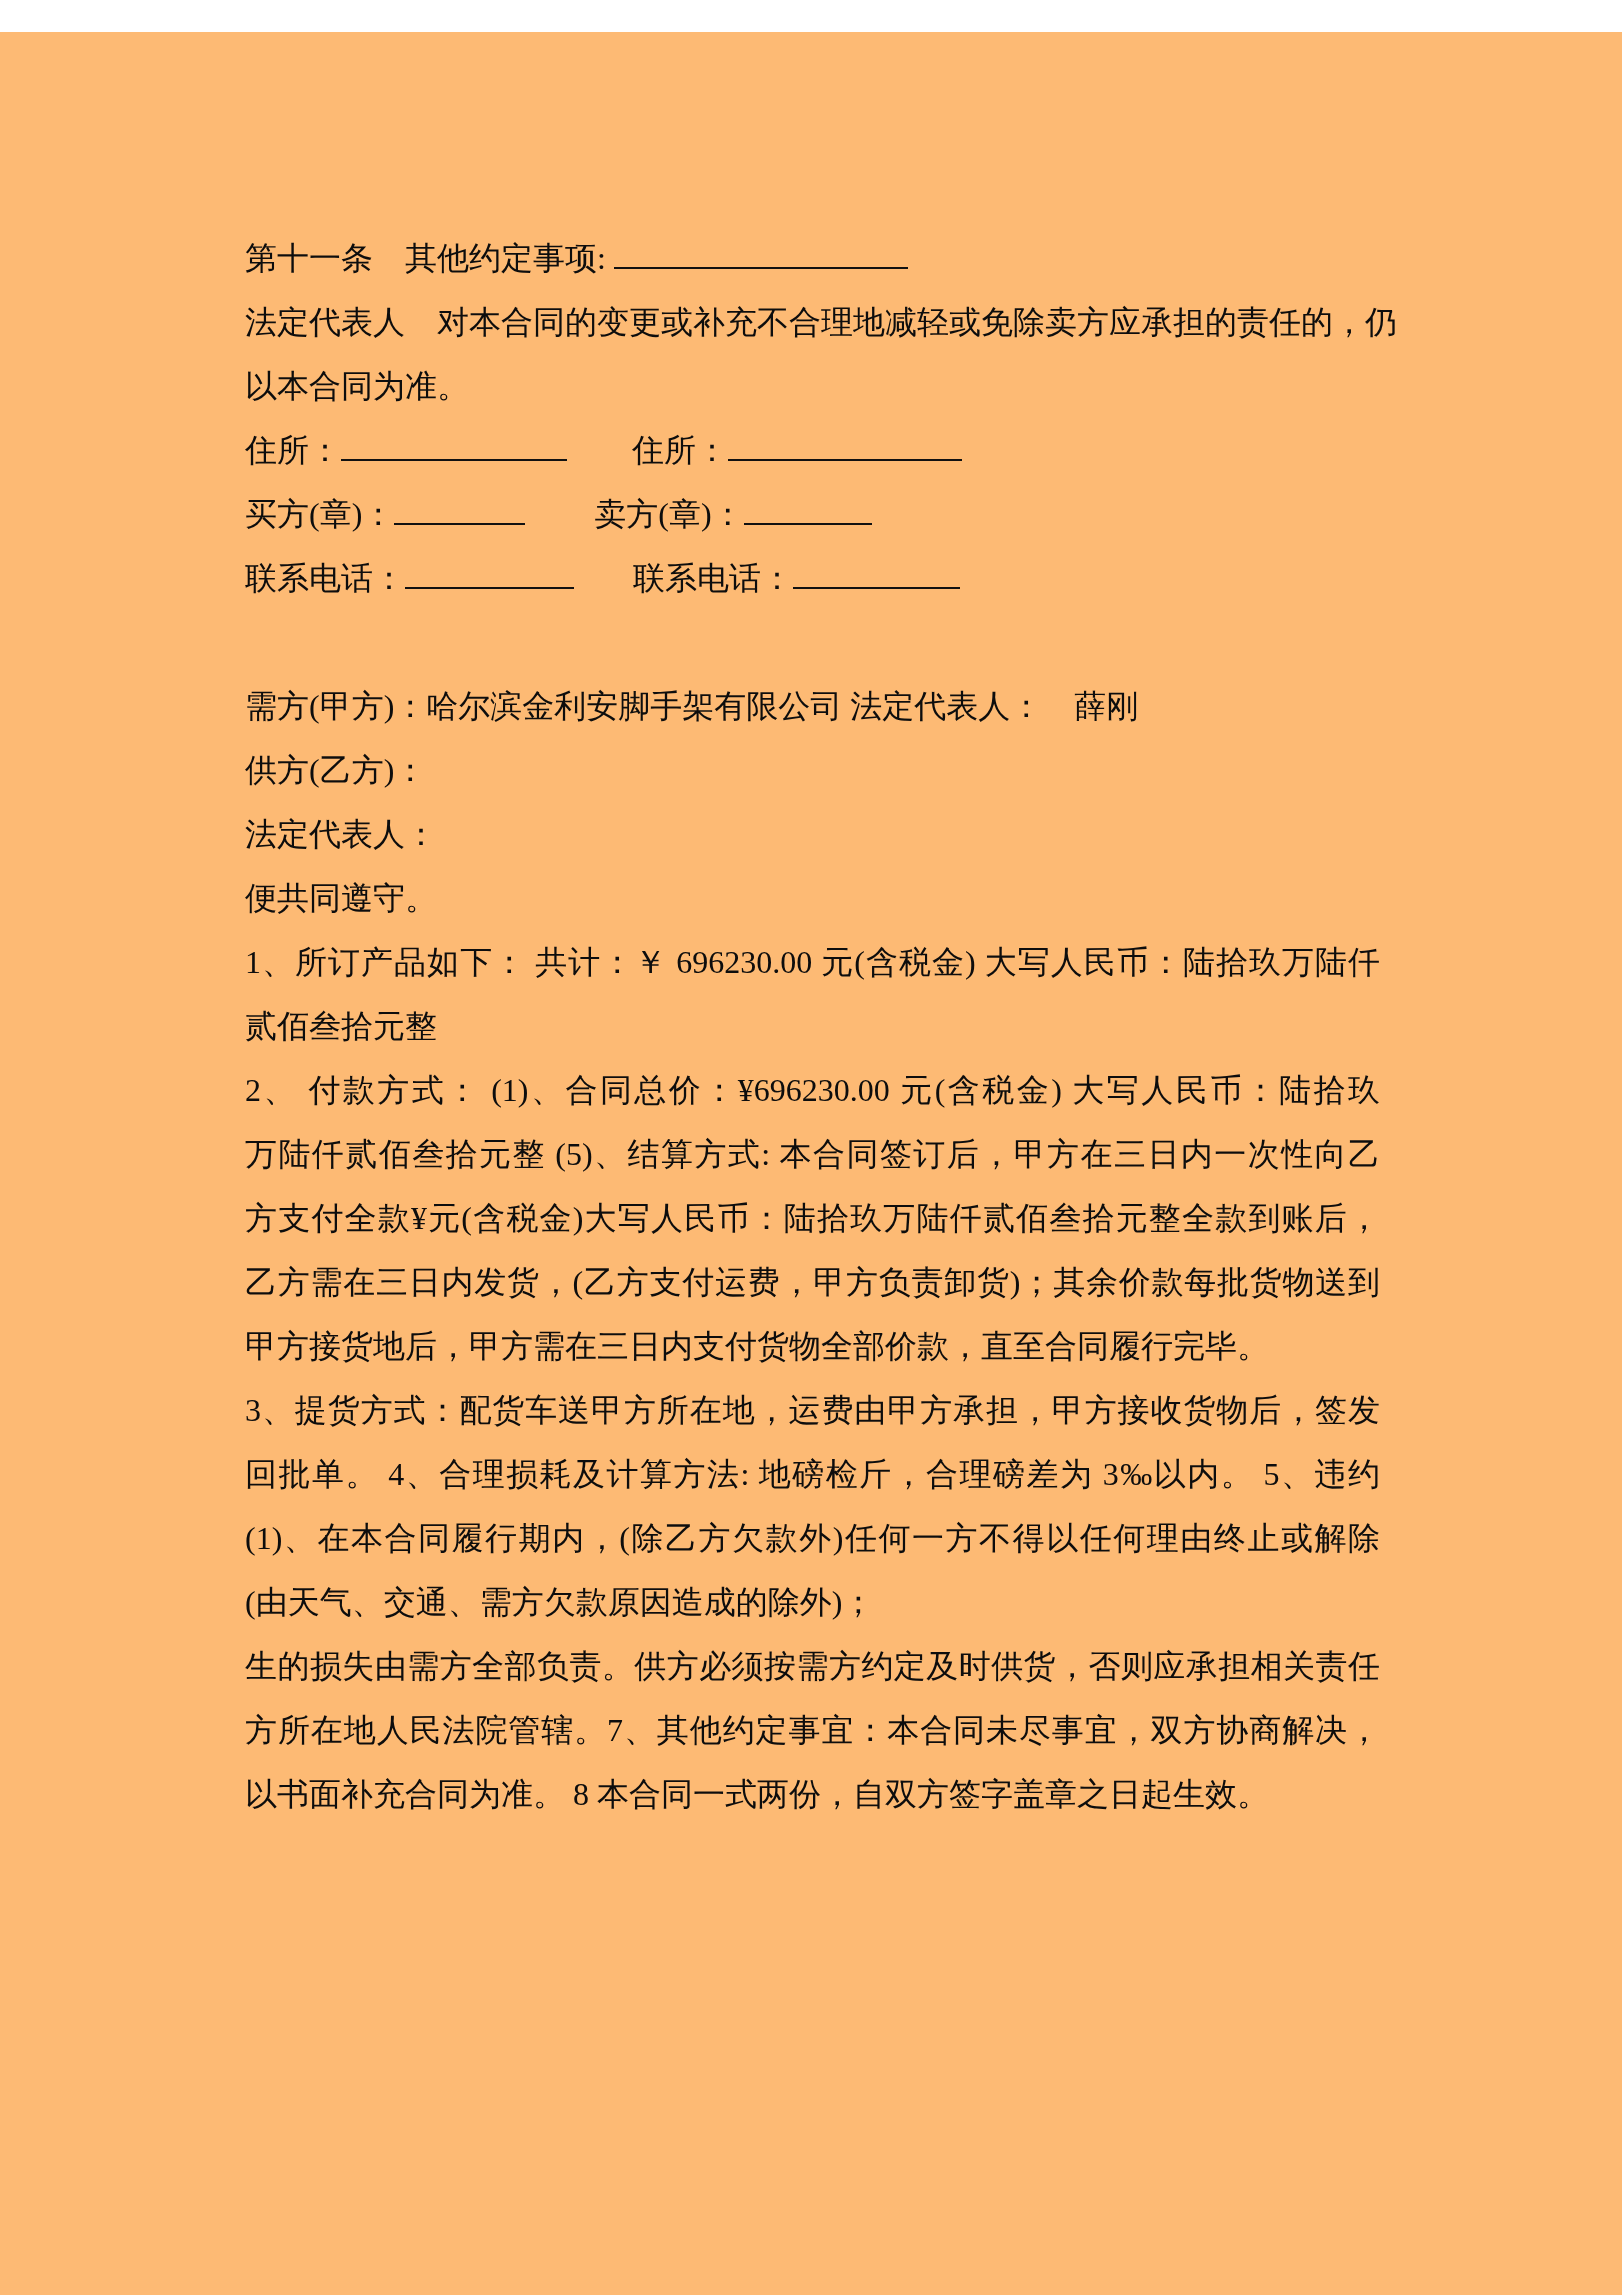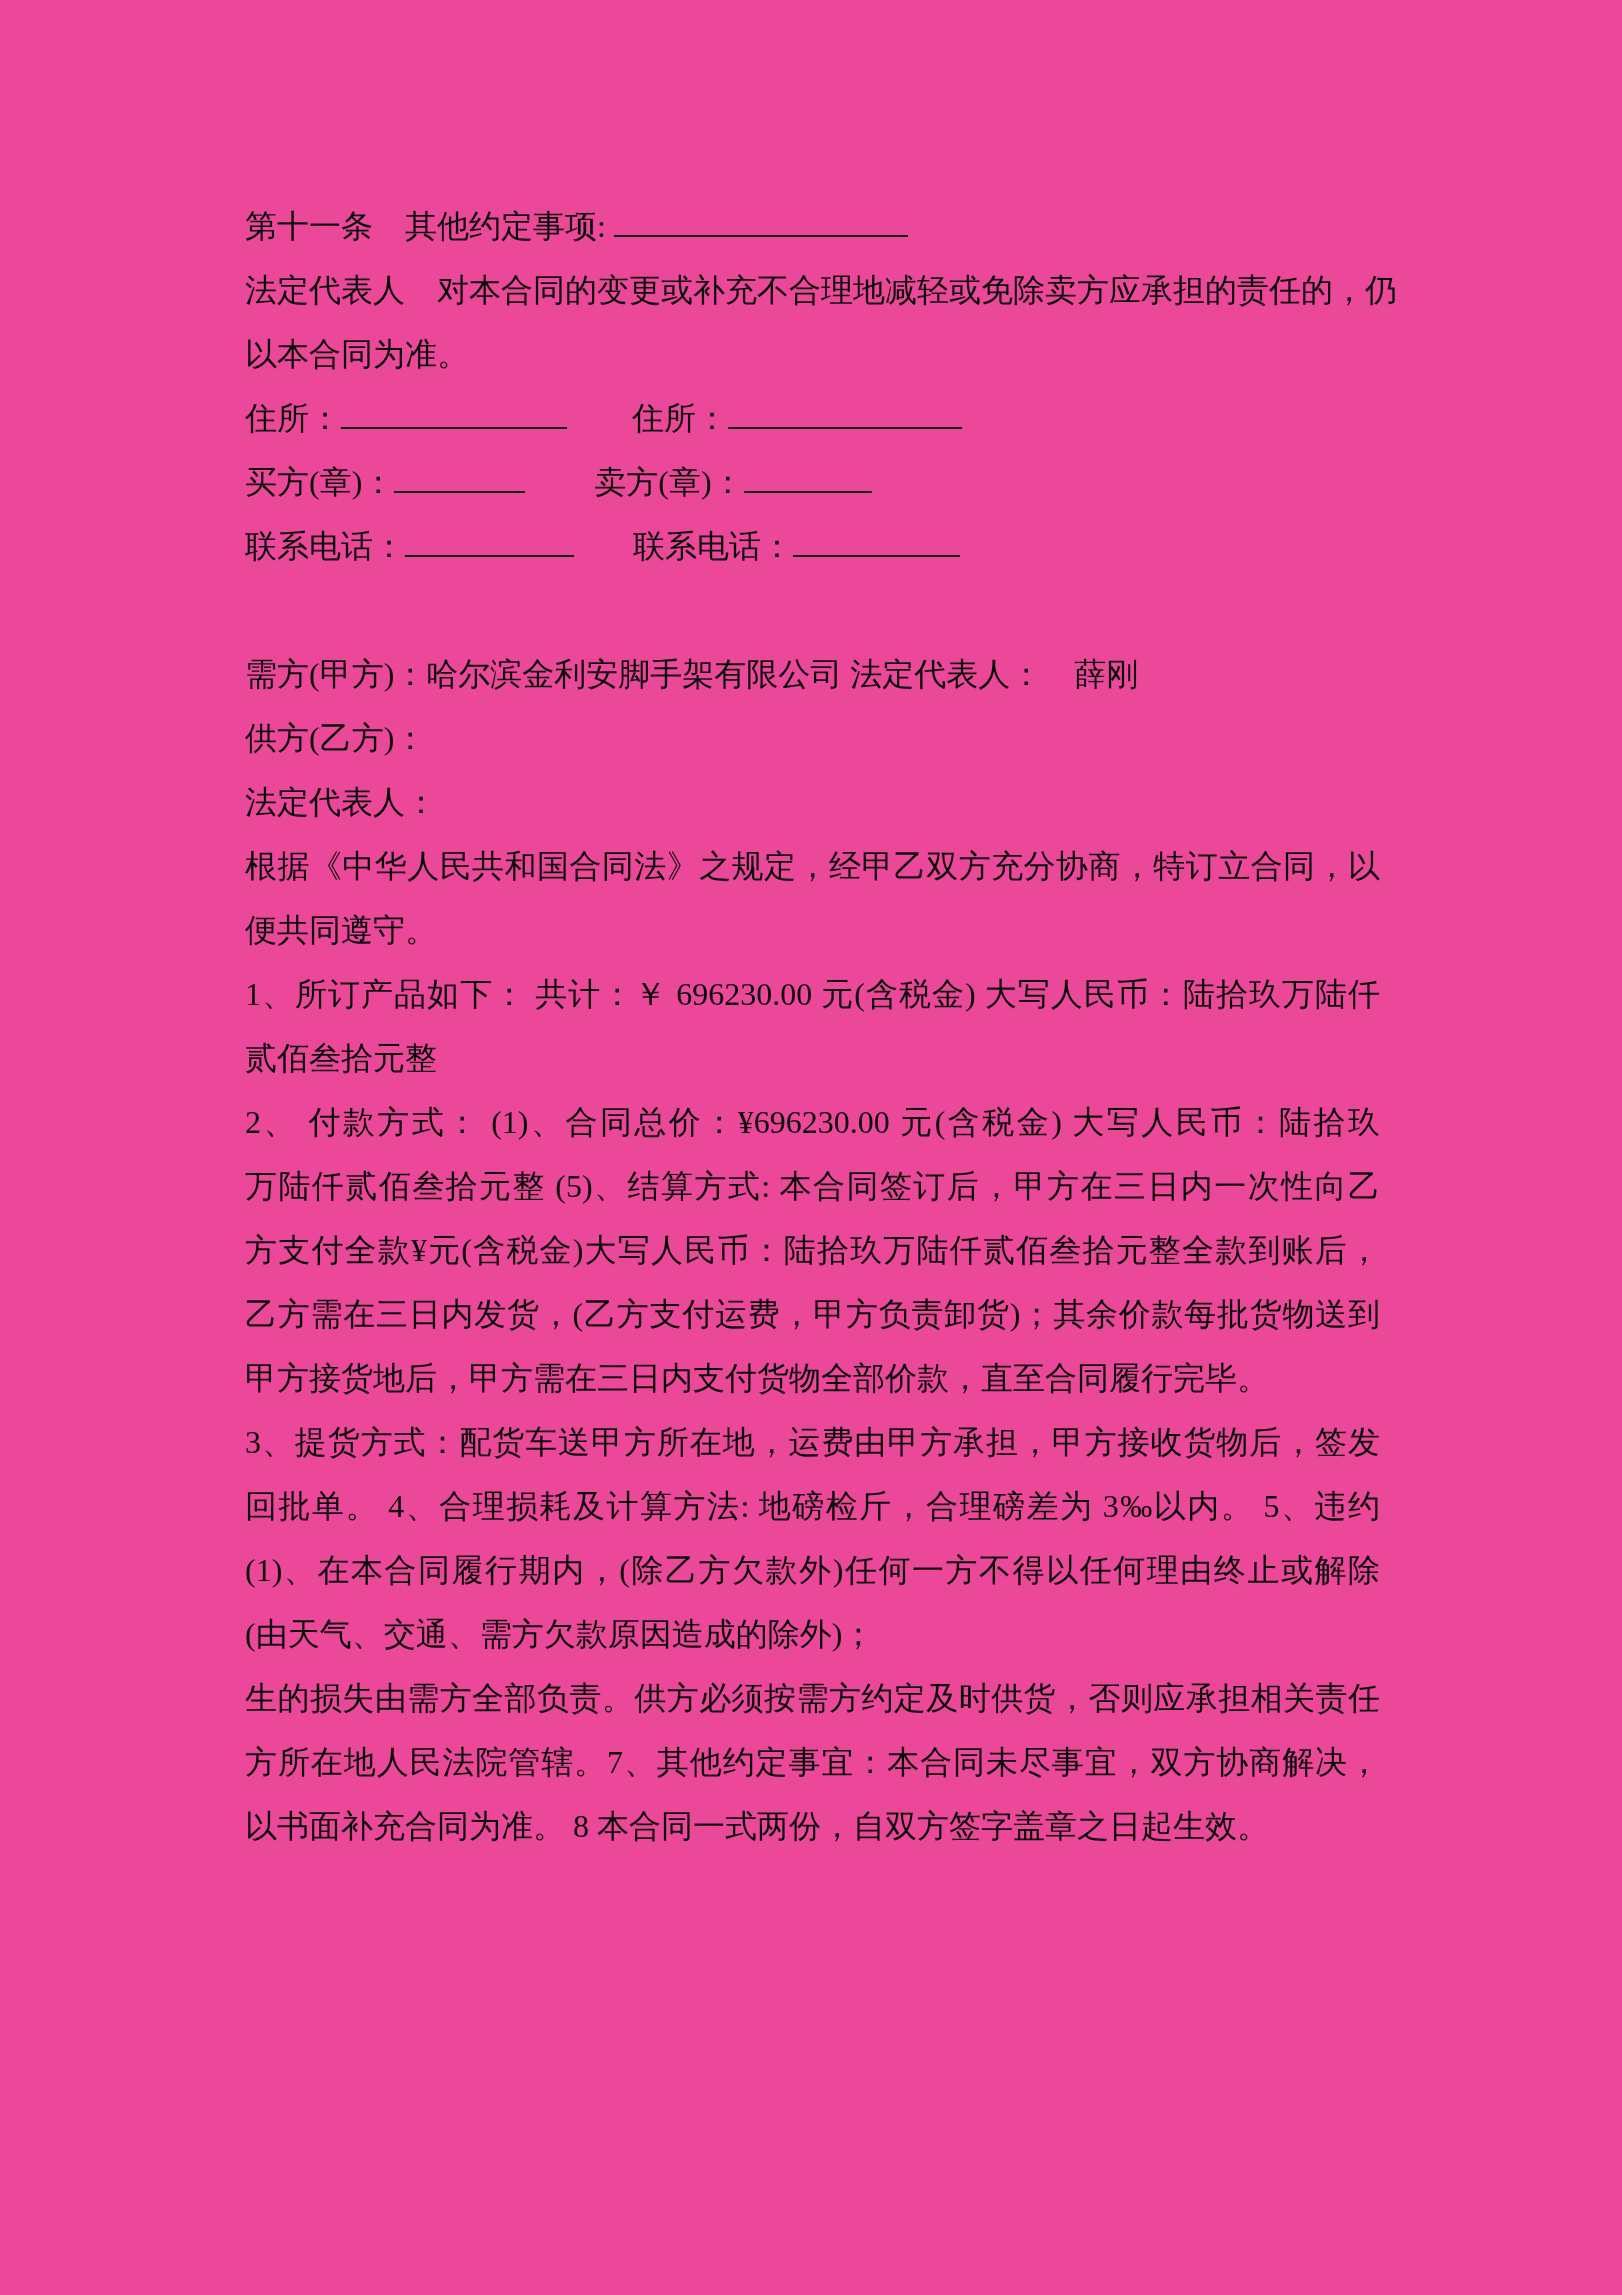--- a/index.html
+++ b/index.html
@@ -37,33 +37,32 @@
     display: inline-block;
     height: 0.9em;
     border-bottom: 2px solid #111111;
     vertical-align: baseline;
   }
   .gap { display: inline-block; height: 0.7px; }
 </style>
 </head>
 <body>
 
-<div class="page" style="background: #ec4899; color: rgb(13, 13, 13);">
+<div class="page" style="background: #fdba74; color: rgb(13, 13, 13); margin-top: 32px;">
   <div class="content">
       <div class="line"><span>第十一条　其他约定事项: </span><span class="blank" style="width: 294px; border-bottom-color: rgb(17, 17, 17);"></span></div>
       <div class="line just"><span>法定代表人　对本合同的变更或补充不合理地减轻或免除卖方应承担的责任的，仍</span></div>
       <div class="line"><span>以本合同为准。</span></div>
       <div class="line"><span>住所：</span><span class="blank" style="width: 226px; border-bottom-color: rgb(17, 17, 17);"></span><span class="gap" style="width: 65px;"></span><span>住所：</span><span class="blank" style="width: 234px; border-bottom-color: rgb(17, 17, 17);"></span></div>
       <div class="line"><span>买方(章)：</span><span class="blank" style="width: 131px; border-bottom-color: rgb(17, 17, 17);"></span><span class="gap" style="width: 69px;"></span><span>卖方(章)：</span><span class="blank" style="width: 128px; border-bottom-color: rgb(17, 17, 17);"></span></div>
       <div class="line"><span>联系电话：</span><span class="blank" style="width: 169px; border-bottom-color: rgb(17, 17, 17);"></span><span class="gap" style="width: 59px;"></span><span>联系电话：</span><span class="blank" style="width: 167px; border-bottom-color: rgb(17, 17, 17);"></span></div>
       <div class="line empty"></div>
       <div class="line"><span>需方(甲方)：哈尔滨金利安脚手架有限公司 法定代表人：　薛刚</span></div>
       <div class="line"><span>供方(乙方)：</span></div>
       <div class="line"><span>法定代表人：</span></div>
-      <div class="line just"><span>根据《中华人民共和国合同法》之规定，经甲乙双方充分协商，特订立合同，以</span></div>
       <div class="line"><span>便共同遵守。</span></div>
       <div class="line just"><span>1、所订产品如下： 共计：￥ 696230.00 元(含税金) 大写人民币：陆拾玖万陆仟</span></div>
       <div class="line"><span>贰佰叁拾元整</span></div>
       <div class="line just"><span>2、 付款方式： (1)、合同总价：¥696230.00 元(含税金) 大写人民币：陆拾玖</span></div>
       <div class="line just"><span>万陆仟贰佰叁拾元整 (5)、结算方式: 本合同签订后，甲方在三日内一次性向乙</span></div>
       <div class="line just"><span>方支付全款¥元(含税金)大写人民币：陆拾玖万陆仟贰佰叁拾元整全款到账后，</span></div>
       <div class="line just"><span>乙方需在三日内发货，(乙方支付运费，甲方负责卸货)；其余价款每批货物送到</span></div>
       <div class="line"><span>甲方接货地后，甲方需在三日内支付货物全部价款，直至合同履行完毕。</span></div>
       <div class="line just"><span>3、提货方式：配货车送甲方所在地，运费由甲方承担，甲方接收货物后，签发</span></div>
       <div class="line just"><span>回批单。 4、合理损耗及计算方法: 地磅检斤，合理磅差为 3‰以内。 5、违约</span></div>

